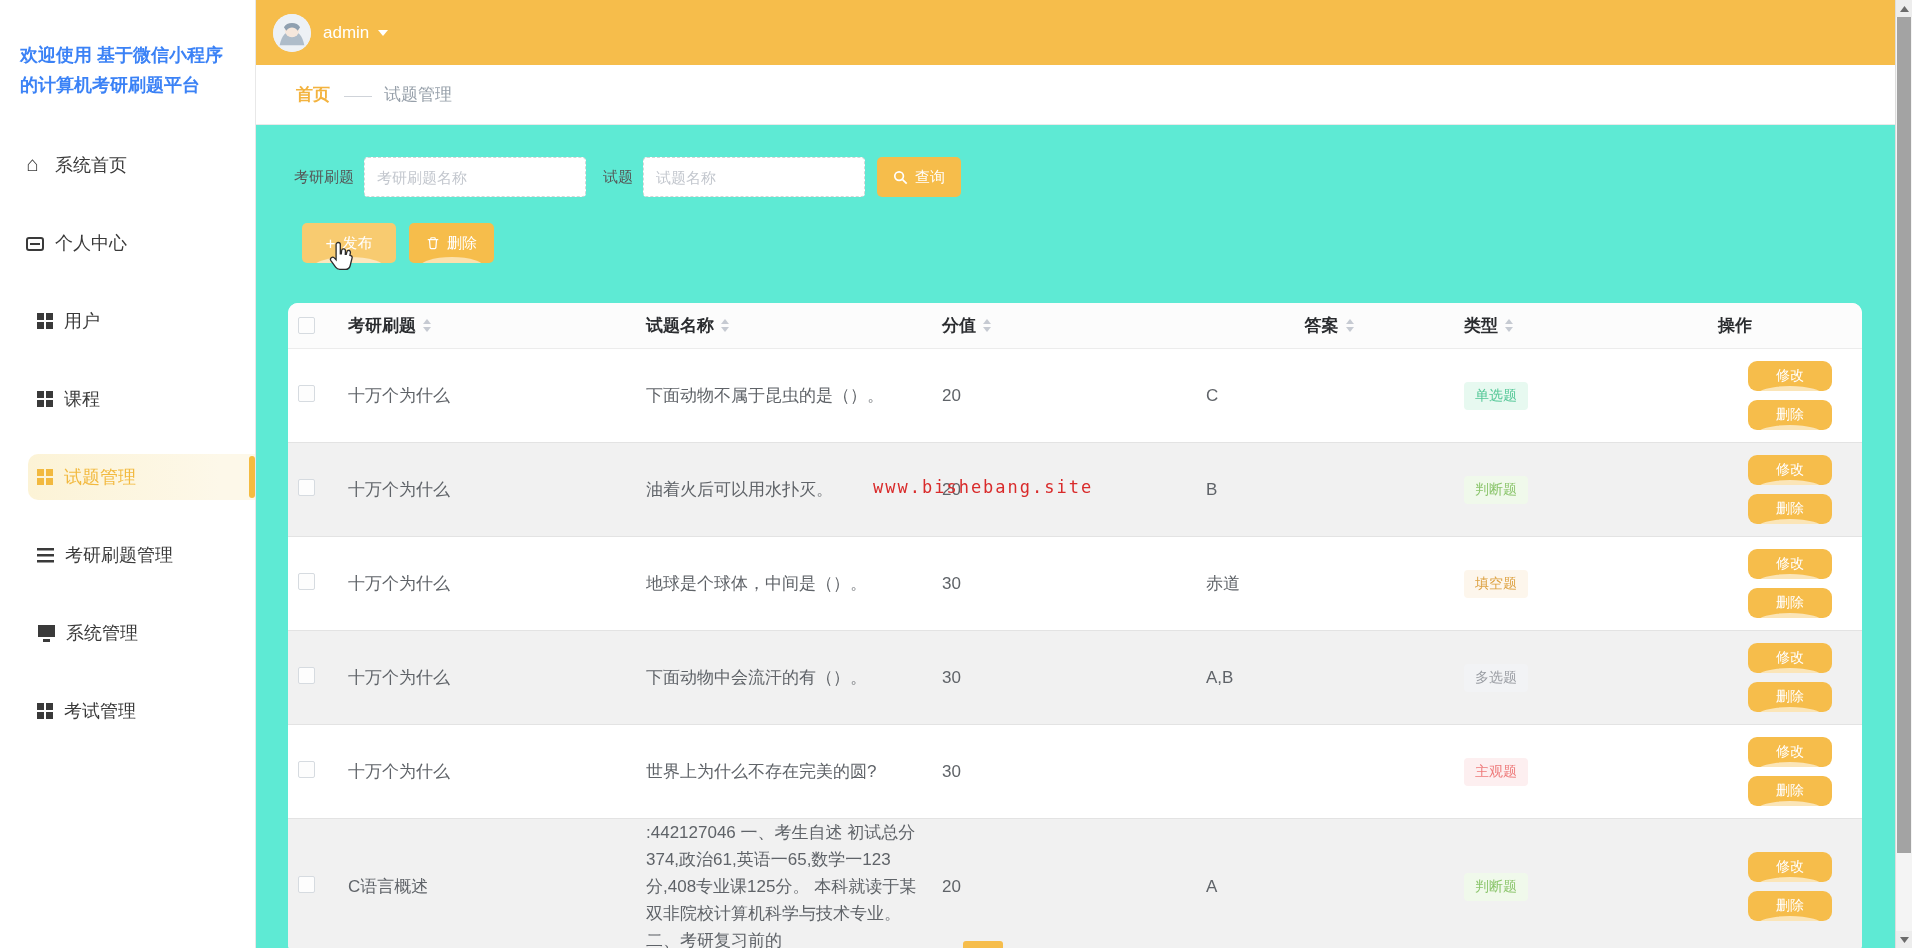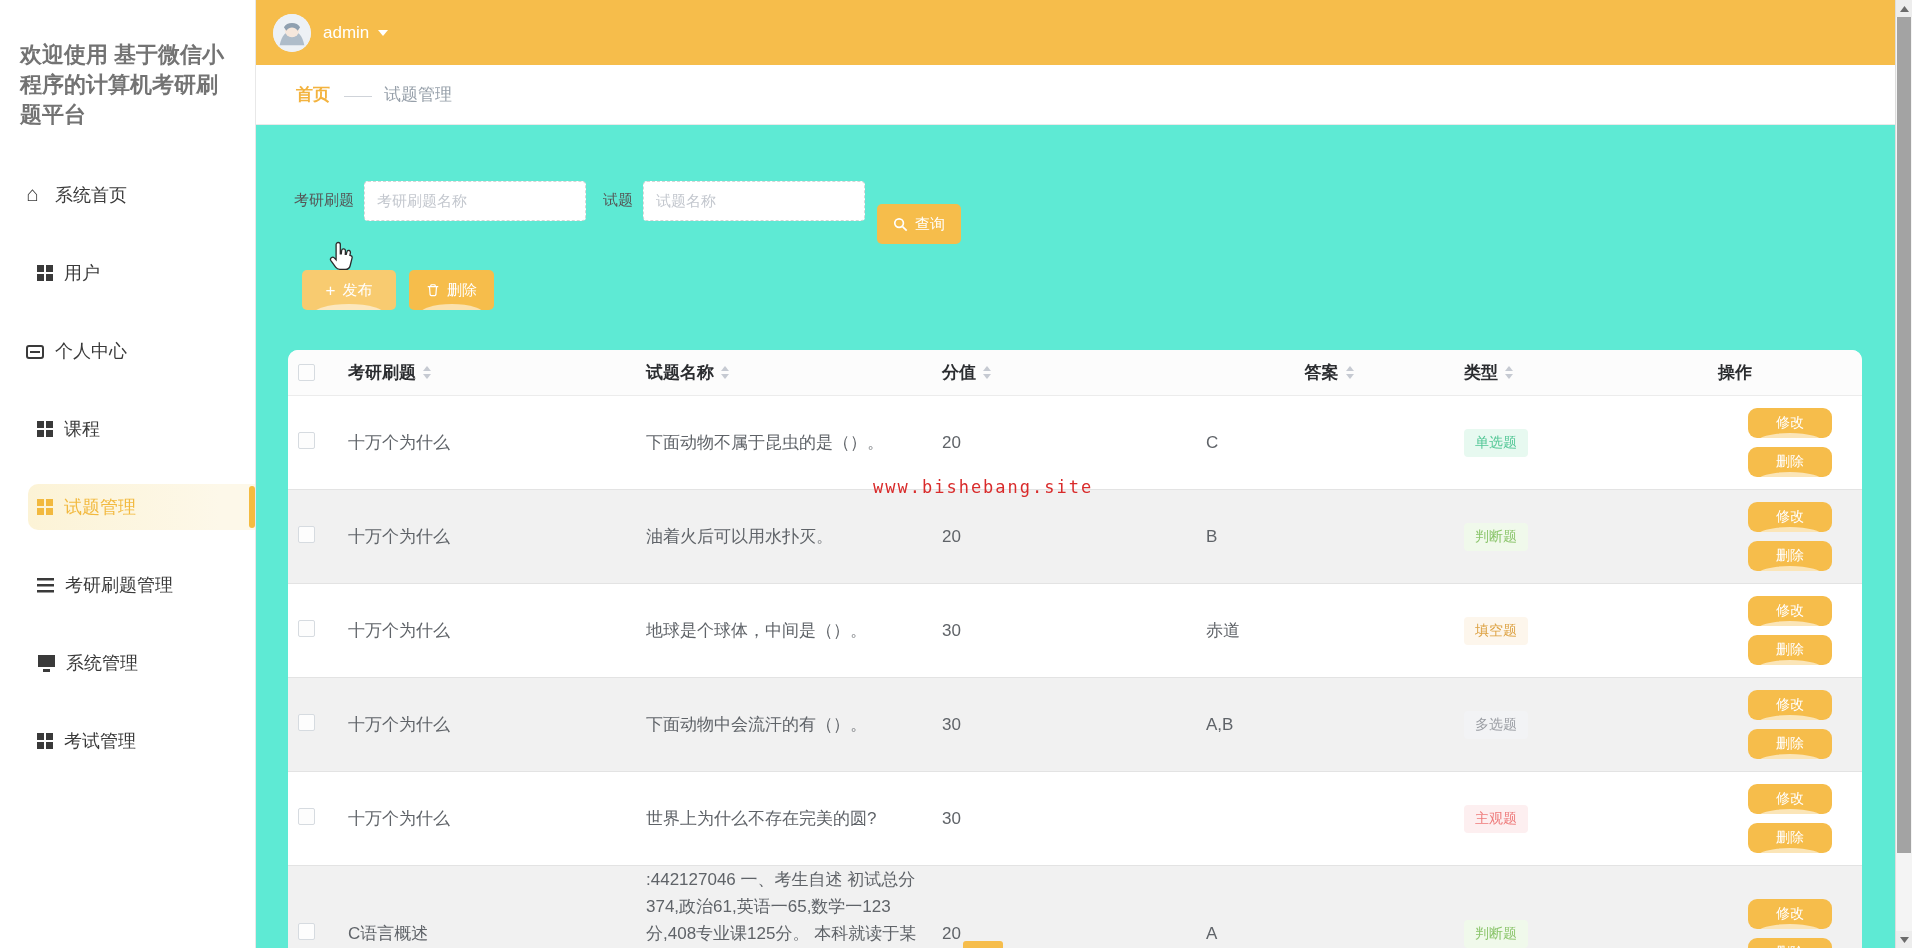--- a/index.html
+++ b/index.html
@@ -1,21 +1,21 @@
 <!DOCTYPE html>
 <html style="--accent: #F6BD4B;"><head>
 <meta charset="utf-8">
 <style>
   html,body{margin:0;padding:0;background:#ececec;}
   body{width:1912px;height:948px;overflow:hidden;font-family:"Liberation Sans","DejaVu Sans",sans-serif;}
   .app{position:relative;width:1912px;height:948px;}
 
   
   .sidebar{position:absolute;left:0;top:0;width:256px;height:948px;background:#fff;border-right:1px solid #e8e8e8;box-sizing:border-box;z-index:3;}
-  .sidebar-title{margin:40px 20px 8px 20px;font-size:22px;font-weight:bold;line-height:30px;color:#737373;}
+  .sidebar-title{margin:40px 20px 8px 20px;font-size:18px;font-weight:bold;line-height:30px;color:#3b82f6;}
   .side-nav{margin-top:42px;}
   .side-item{position:relative;display:flex;align-items:center;height:46px;margin-bottom:32px;color:#3a3a3a;font-size:18px;cursor:pointer;}
   .side-item .lbl{white-space:nowrap;}
   .lvl1{padding-left:26px;}
   .lvl2{padding-left:37px;}
   .side-item.active{color:#f2b93f;background:linear-gradient(90deg,#fcf3d6 0%,#fdf8e9 85%);border-radius:10px 0 0 10px;margin-left:28px;}
   .side-item.active.lvl2{padding-left:9px;}
   .side-item.active::after{content:'';position:absolute;right:0;top:2px;bottom:2px;width:6px;background:#f4bb40;border-radius:3px;}
 
   
@@ -52,21 +52,21 @@
 
   
   .filter-row{display:flex;align-items:center;padding:32px 0 0 38px;}
   .filter-row label{font-size:15px;color:#555;margin-right:10px;white-space:nowrap;}
   .filter-row input{width:196px;height:38px;border:1px dashed #d5d5d5;border-radius:4px;background:#fff;padding:0 12px;font-size:15px;color:#333;outline:none;box-sizing:content-box;}
   .filter-row input::placeholder{color:#c3c7ce;}
   .inp-brush{width:196px!important;}
   .lbl2{margin-left:17px;}
   .btn{display:inline-flex;align-items:center;justify-content:center;gap:7px;border:none;color:#fff;font-size:15px;border-radius:5px;cursor:pointer;position:relative;overflow:hidden;font-family:inherit;}
   .btn .bicon{display:inline-flex;}
-  .search-btn{height:40px;padding:0 16px;margin-left:12px;background:var(--accent,#f6bd4b);margin-top:47px;}
+  .search-btn{height:40px;padding:0 16px;margin-left:12px;background:var(--accent,#f6bd4b);}
   .action-row{display:flex;gap:13px;margin-top:26px;padding-left:46px;}
   .publish-btn{height:40px;width:94px;background:#f8cb70;}
   .bulkdel-btn{height:40px;padding:0 17px;background:var(--accent,#f6bd4b);}
   .btn.notched::after{content:'';position:absolute;left:50%;transform:translateX(-50%);bottom:-16px;width:78%;height:22px;border-radius:50%;background:rgba(255,255,255,.55);}
 
   
   .card{margin:40px 33px 0 32px;background:#fff;border-radius:10px;overflow:hidden;}
   .trow{display:flex;align-items:center;background:#fff;border-bottom:1px solid #e3e3e3;min-height:84px;}
   .trow:last-child{border-bottom:none;}
   .trow.striped{background:#f1f1f1;}
@@ -111,27 +111,27 @@
 
 <div class="app">
 
   <aside class="sidebar">
     <div class="sidebar-title">欢迎使用 基于微信小程序的计算机考研刷题平台</div>
     <nav class="side-nav" id="side-nav">
         <div class="side-item lvl1">
           <span class="ic ic-home"></span>
           <span class="lbl">系统首页</span>
         </div>
-        <div class="side-item lvl2">
-          <span class="ic ic-grid"></span>
-          <span class="lbl">用户</span>
-        </div>
         <div class="side-item lvl1">
           <span class="ic ic-card"></span>
           <span class="lbl">个人中心</span>
+        </div>
+        <div class="side-item lvl2">
+          <span class="ic ic-grid"></span>
+          <span class="lbl">用户</span>
         </div>
         <div class="side-item lvl2">
           <span class="ic ic-grid"></span>
           <span class="lbl">课程</span>
         </div>
         <div class="side-item lvl2 active">
           <span class="ic ic-grid"></span>
           <span class="lbl">试题管理</span>
         </div>
         <div class="side-item lvl2">

